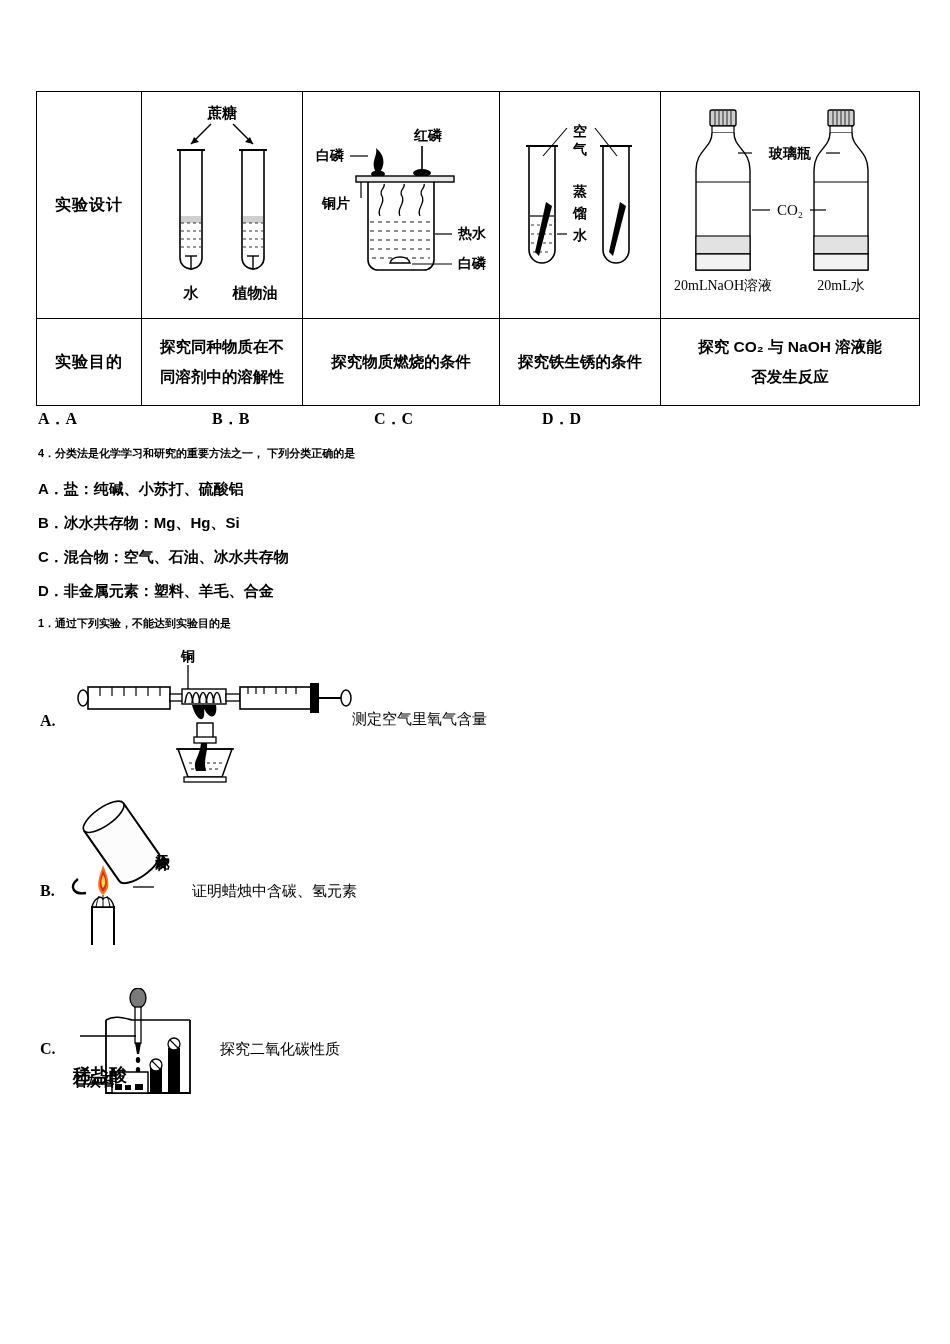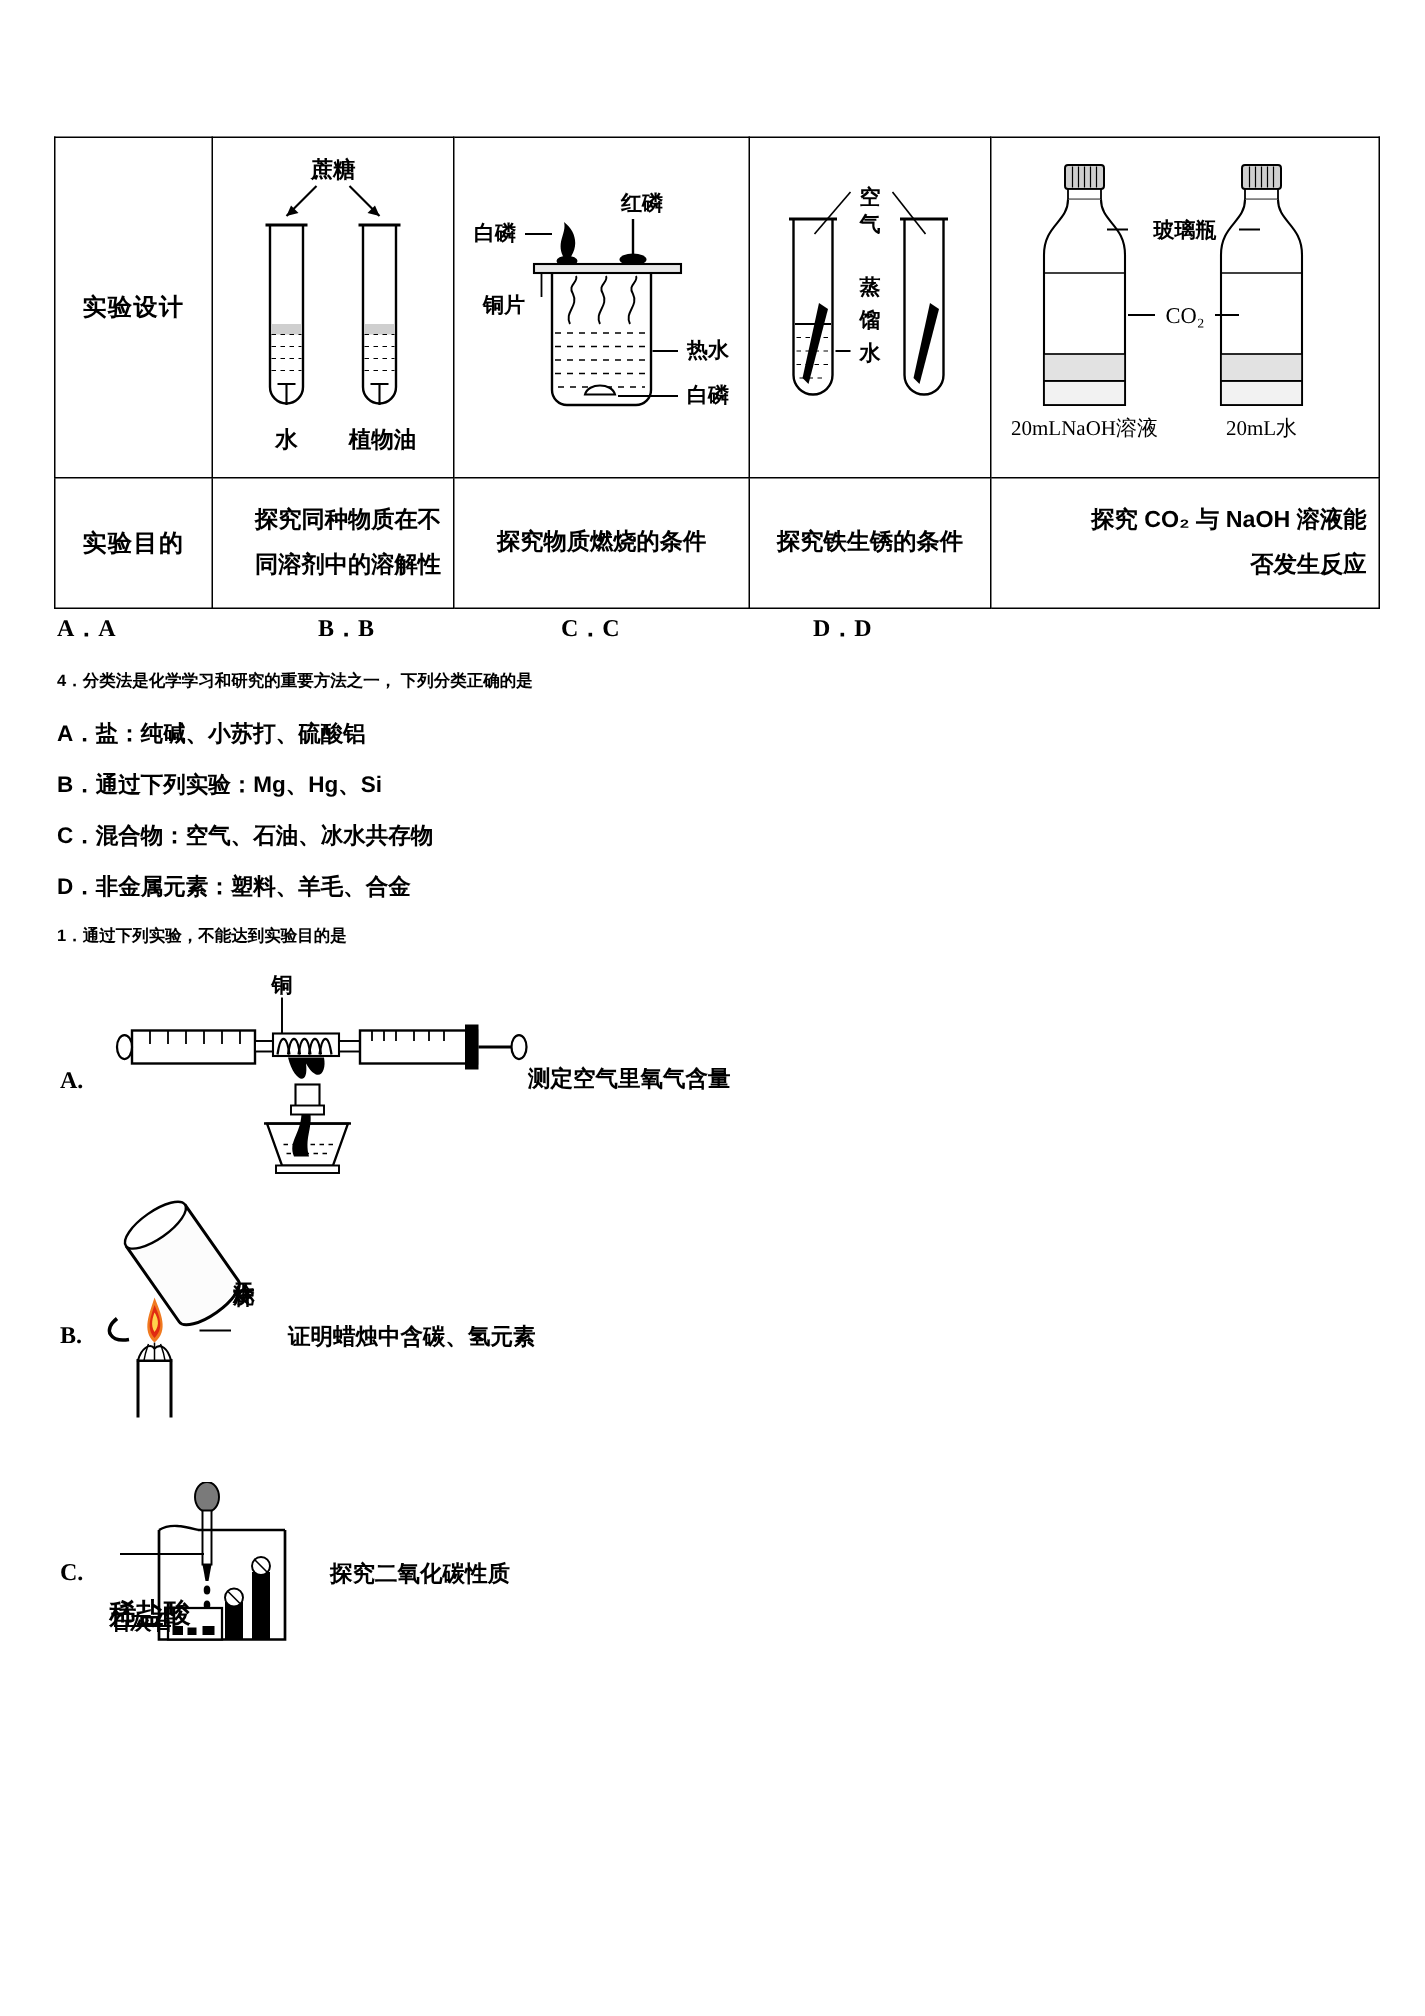--- a/index.html
+++ b/index.html
@@ -45,21 +45,21 @@
     font-weight: bold;
     font-size: 16px;
     letter-spacing: 1px;
   }
   .purpose-text {
     font-family: "Liberation Sans", sans-serif;
     font-weight: bold;
     font-size: 15.5px;
     line-height: 30px;
     padding: 0 8px;
-    text-align: right;
+    text-align: center;
   }
   .purpose-text.center { text-align: center; padding: 0 4px;}
 
   
   .fig { display: block; margin: 0 auto; }
 
   
   .choices-row {
     position: absolute;
     left: 38px;
@@ -101,21 +101,21 @@
   
   .opt-letter {
     position: absolute;
     font-family: "Liberation Serif", serif;
     font-weight: bold;
     font-size: 16px;
   }
   .opt-caption {
     position: absolute;
     font-family: "Liberation Sans", sans-serif;
-    font-weight: bold;
+    font-weight: normal;
     font-size: 15px;
     white-space: nowrap;
   }
   .fig-abs { position: absolute; }
 
   .o5a-letter  { left: 40px; top: 712px; }
   .o5a-fig     { left: 70px; top: 645px; }
   .o5a-caption { left: 352px; top: 710px; }
 
   .o5b-letter  { left: 40px; top: 882px; }
@@ -336,21 +336,21 @@
 
 <div class="choices-row">
   <span class="ch-a">A．A</span>
   <span class="ch-b">B．B</span>
   <span class="ch-c">C．C</span>
   <span class="ch-d">D．D</span>
 </div>
 
 <div class="q-stem q4-stem">4．分类法是化学学习和研究的重要方法之一， 下列分类正确的是</div>
 <div class="q-opt q4-a">A．盐：纯碱、小苏打、硫酸铝</div>
-<div class="q-opt q4-b">B．通过下列实验：Mg、Hg、Si</div>
+<div class="q-opt q4-b">B．冰水共存物：Mg、Hg、Si</div>
 <div class="q-opt q4-c">C．混合物：空气、石油、冰水共存物</div>
 <div class="q-opt q4-d">D．非金属元素：塑料、羊毛、合金</div>
 
 <div class="q-stem q5-stem">1．通过下列实验，不能达到实验目的是</div>
 
 <div class="opt-letter o5a-letter">A.</div>
 <svg class="fig-abs o5a-fig" width="290" height="140" viewBox="0 0 290 140">
 
   <text x="118" y="16" font-family="Liberation Sans, sans-serif" font-size="14" font-weight="bold" text-anchor="middle">铜</text>
   <line x1="118" y1="20" x2="118" y2="48" stroke="#000" stroke-width="1.3"></line>

